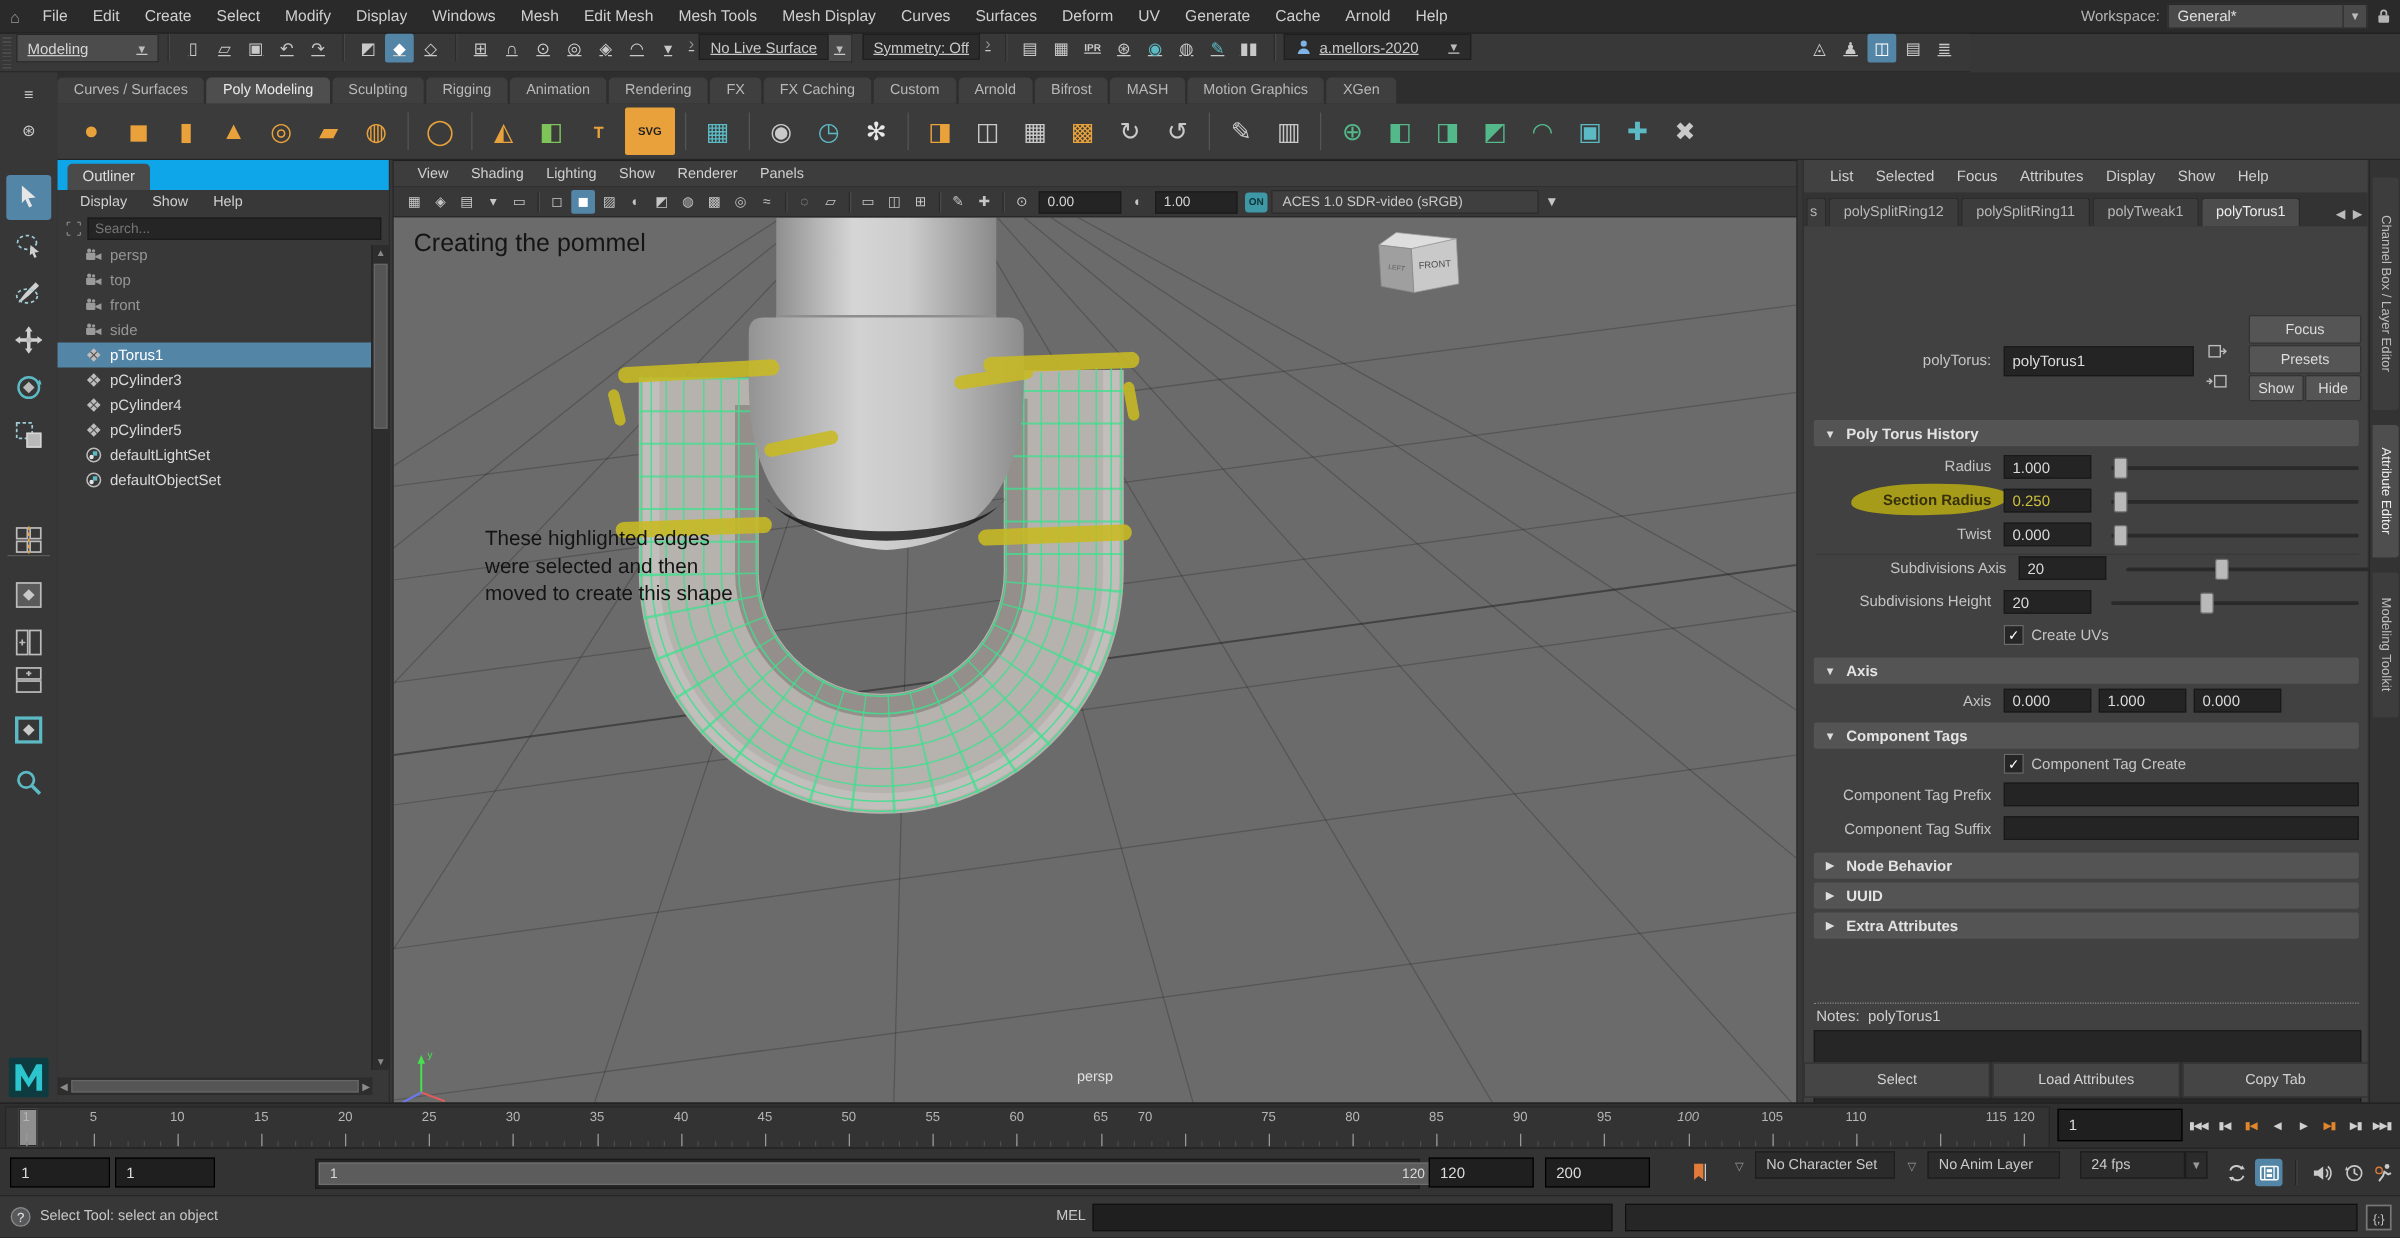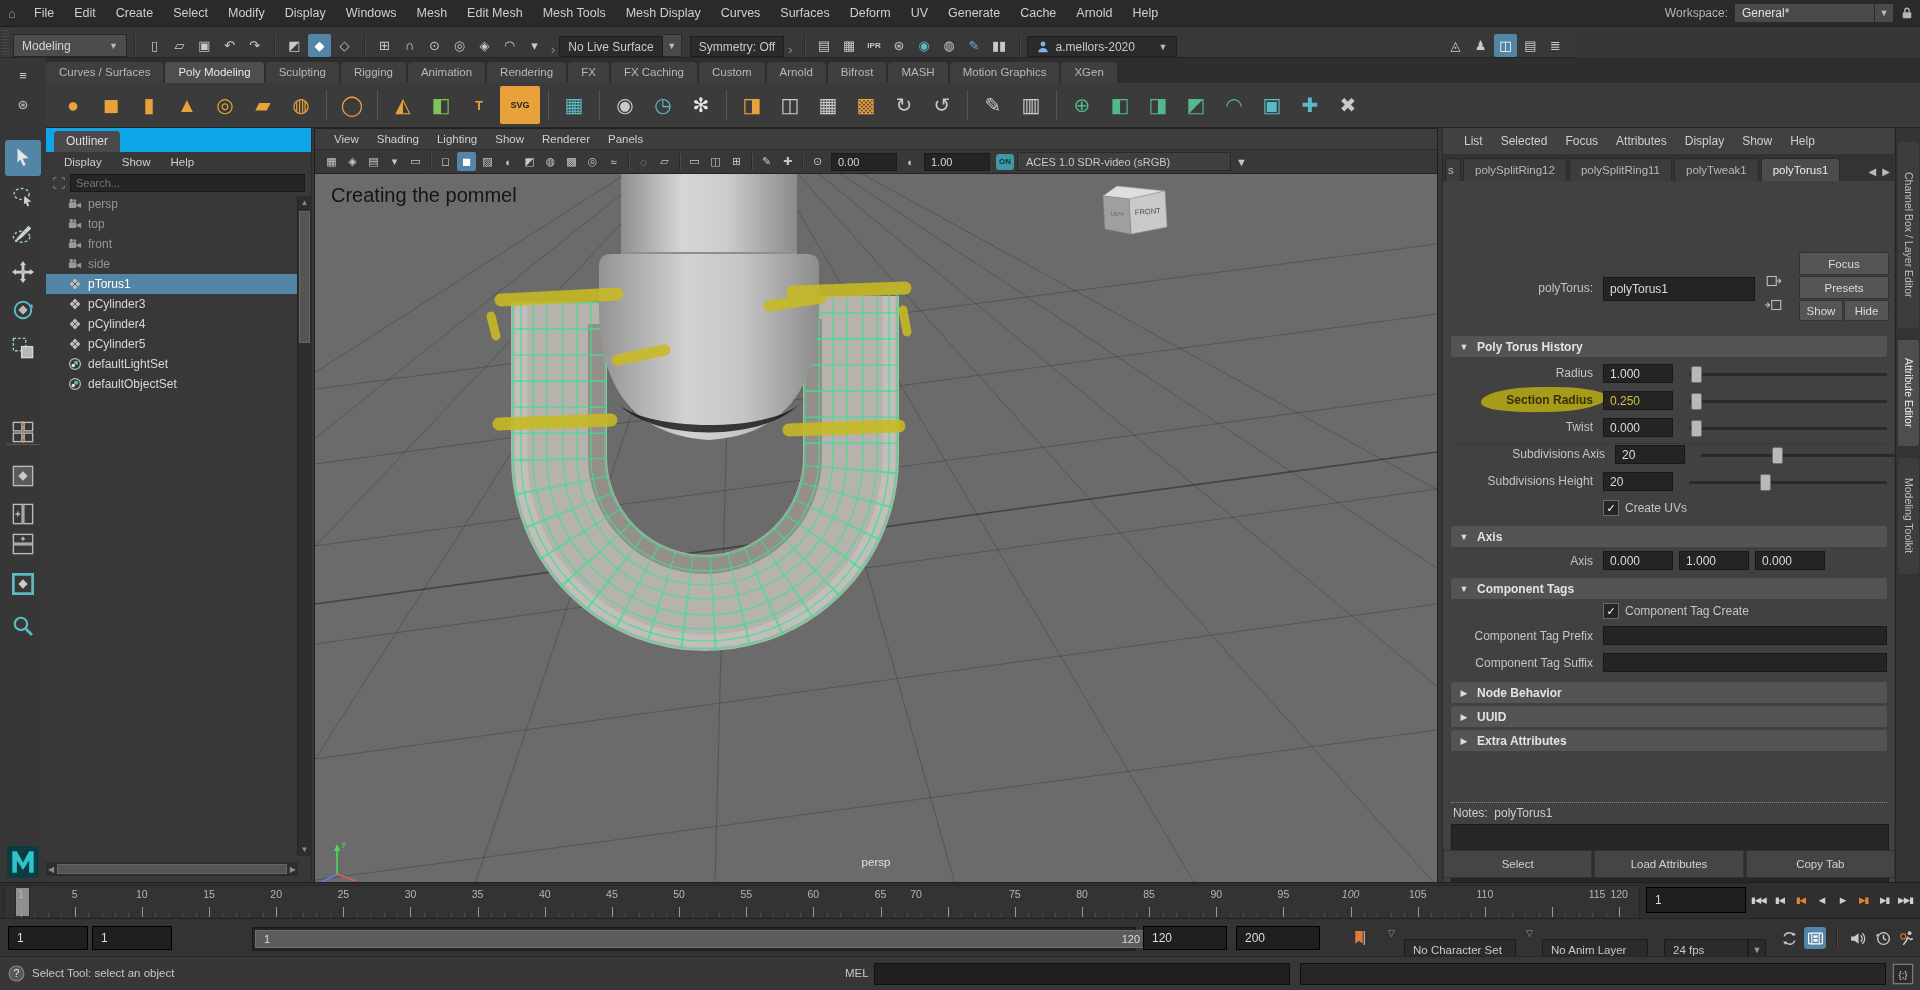--- a/index.html
+++ b/index.html
@@ -8,21 +8,21 @@
        -webkit-font-smoothing:antialiased;}
   .abs{position:absolute;}
   .flex{display:flex;align-items:center;}
   .grow{flex:1;}
   
   #menubar{left:0;top:0;width:1920px;height:26px;background:#2a2a2a;border-bottom:1px solid #1e1e1e;display:flex;align-items:center;}
   .mi{padding:0 10px;line-height:26px;color:#cfcfcf;font-size:12.5px;cursor:default;}
   #ws-label{color:#b5b5b5;margin-right:6px;}
   .ws-field{background:#4a4a4a;border:1px solid #2a2a2a;height:18px;width:132px;display:flex;align-items:center;padding-left:7px;color:#e0e0e0;}
   .dd-btn{width:18px;height:18px;background:#4a4a4a;border:1px solid #2a2a2a;border-left:none;display:flex;align-items:center;justify-content:center;color:#bbb;font-size:9px;}
-  #toolbar{left:0;top:27px;width:1576px;height:30px;background:#383838;border-bottom:1px solid #262626;display:flex;align-items:flex-end;}
+  #toolbar{left:0;top:27px;width:1576px;height:30px;background:#383838;border-bottom:1px solid #262626;display:flex;align-items:flex-start;text-decoration:underline;}
   .tb-drop{background:#4c4c4c;border:1px solid #262626;height:21px;display:flex;align-items:center;padding:0 8px;color:#d5d5d5;}
   .tbtn{width:23px;height:23px;display:flex;align-items:center;justify-content:center;font-size:13px;color:#c9c9c9;border-radius:2px;margin:0 1px;}
   .tbtn.active{background:#5285a6;color:#fff;}
   .tbtn.teal{color:#5bbac4;}
   .vsep{width:1px;height:22px;background:#2b2b2b;box-shadow:1px 0 0 #474747;margin:0 7px;}
   .chev{color:#8f8f8f;font-size:13px;margin:0 4px;}
   .tb-field{background:#2b2b2b;border:1px solid #1f1f1f;height:19px;display:flex;align-items:center;padding:0 8px;color:#c9c9c9;}
   
   #shelfcfg{left:0;top:58px;width:46px;height:70px;background:#373737;display:flex;flex-direction:column;align-items:center;gap:6px;padding-top:6px;box-sizing:border-box;}
   #shelftabs{left:46px;top:58px;width:1874px;height:25px;background:#2e2e2e;display:flex;align-items:flex-end;}
@@ -113,21 +113,21 @@
   #tl-marker{position:absolute;top:1px;width:13px;height:28px;background:#8f8f8f;border:1px solid #2a2a2a;}
   #tl-frame{position:absolute;left:1646px;top:4px;width:90px;height:24px;background:#1f1f1f;border:1px solid #000;display:flex;align-items:center;padding-left:8px;color:#ddd;}
   #playback{position:absolute;left:1748px;top:4px;width:168px;height:26px;display:flex;align-items:center;}
   .pbtn{width:21px;height:24px;display:flex;align-items:center;justify-content:center;font-size:8.5px;letter-spacing:-1px;color:#d0d0d0;}
   .pbtn.key{color:#e0862c;}
   #rangebar{left:0;top:918px;width:1920px;height:38px;background:#333;border-top:1px solid #222;}
   .rg-field{position:absolute;top:7px;height:24px;background:#1f1f1f;border:1px solid #000;display:flex;align-items:center;padding-left:8px;color:#ddd;box-sizing:border-box;}
   #rg-track{position:absolute;left:252px;top:8px;width:882px;height:22px;background:#242424;border:1px solid #1a1a1a;}
   #rg-bar{position:absolute;left:2px;top:2px;width:876px;height:16px;background:#5c5c5c;border:1px solid #6e6e6e;display:flex;align-items:center;justify-content:space-between;padding:0 8px;color:#d9d9d9;font-size:11px;}
   .rg-dd{position:absolute;top:9px;color:#9a9a9a;font-size:9px;}
-  .rg-box{position:absolute;top:20px;height:22px;background:#2b2b2b;border:1px solid #1d1d1d;display:flex;align-items:center;padding:0 8px;color:#c9c9c9;font-size:11.5px;box-sizing:border-box;}
+  .rg-box{position:absolute;top:2px;height:22px;background:#2b2b2b;border:1px solid #1d1d1d;display:flex;align-items:center;padding:0 8px;color:#c9c9c9;font-size:11.5px;box-sizing:border-box;}
   .rg-ic{position:absolute;top:8px;width:22px;height:22px;display:flex;align-items:center;justify-content:center;}
   .rg-ic svg{width:17px;height:17px;}
   .rg-ic.active{background:#5285a6;border-radius:3px;}
   #cmdline{left:0;top:956px;width:1920px;height:34px;background:#373737;border-top:1px solid #262626;}
   #help-ic{position:absolute;left:8px;top:8px;width:17px;height:17px;}
   #help-text{position:absolute;left:32px;top:10px;color:#c8c8c8;font-size:11.5px;}
   #mel-label{position:absolute;left:845px;top:10px;color:#c9c9c9;font-size:11.5px;}
   .cmd-input{position:absolute;top:6px;height:22px;background:#1f1f1f;border:1px solid #101010;color:#ddd;font-family:inherit;font-size:12px;padding:0 6px;box-sizing:border-box;}
   #script-ic{position:absolute;left:1892px;top:6px;width:22px;height:22px;}
   
@@ -663,20 +663,21 @@
 
         <g stroke-width="1.6">
           <line x1="22" y1="700" x2="22" y2="674" stroke="#49e04d"></line>
           <polygon points="22,670 19,677 25,677" fill="#49e04d"></polygon>
           <line x1="22" y1="700" x2="41" y2="707" stroke="#e05d5d"></line>
           <line x1="22" y1="700" x2="7" y2="708" stroke="#6c79e8"></line>
           <text x="27" y="672" font-size="8" fill="#49e04d">y</text>
         </g>
       </svg>
       <div id="ann-title">Creating the pommel</div>
+      <div id="ann-note">These highlighted edges<br>were selected and then<br>moved to create this shape</div>
       <div id="persp-label">persp</div>
     </div>
   </div>
 
   <div id="ae" class="abs">
     <div id="ae-menus">
         <div class="mi">List</div>
         <div class="mi">Selected</div>
         <div class="mi">Focus</div>
         <div class="mi">Attributes</div>

